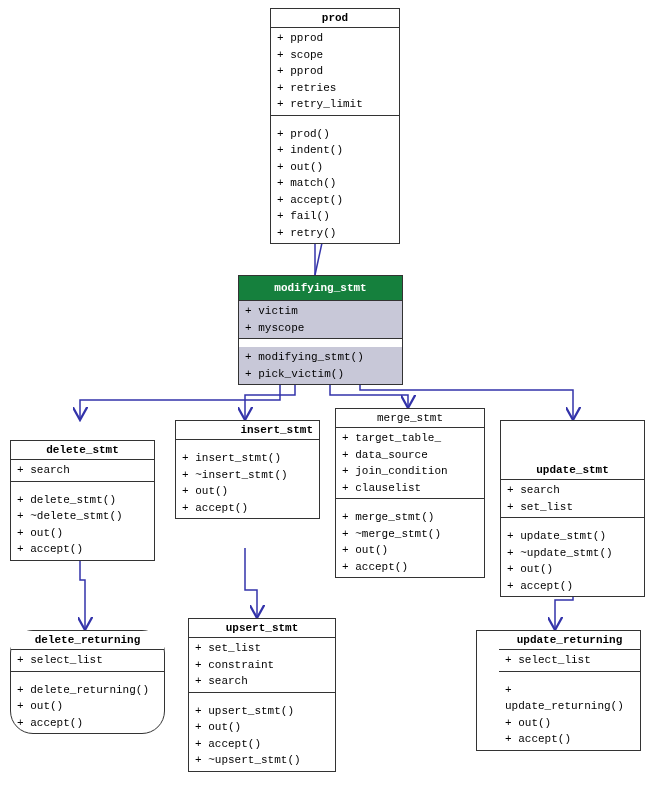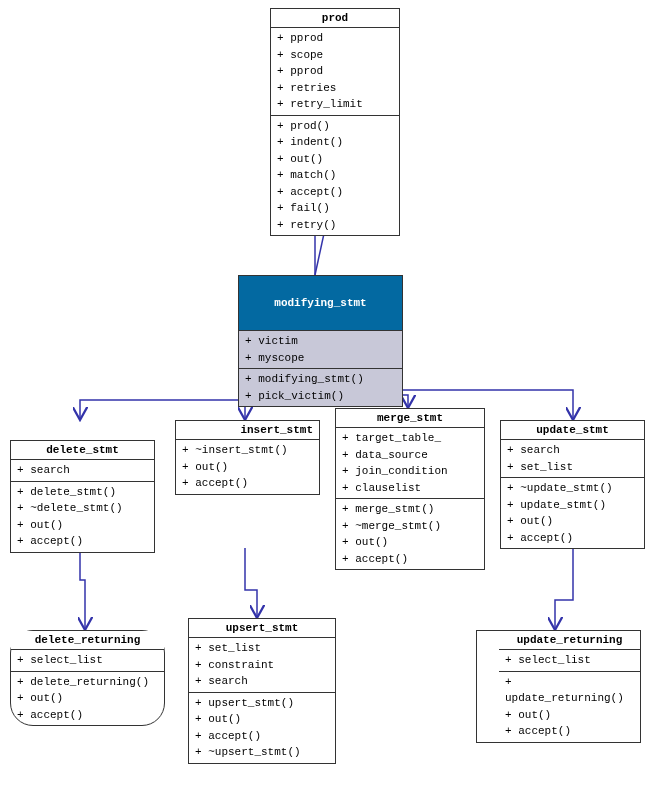--- a/index.html
+++ b/index.html
@@ -31,20 +31,21 @@
       text-align: center;
       font-weight: bold;
     }
     .uml-box-section {
       border-bottom: 1px solid #333;
       padding: 2px 6px;
       line-height: 1.5;
     }
     .uml-box-section:last-child {
       border-bottom: none;
+      margin-top: 8px;
     }
     svg.arrows {
       position: absolute;
       top: 0;
       left: 0;
       width: 655px;
       height: 801px;
       pointer-events: none;
     }
   </style>
@@ -100,21 +101,21 @@
       <div>+ indent()</div>
       <div>+ out()</div>
       <div>+ match()</div>
       <div>+ accept()</div>
       <div>+ fail()</div>
       <div>+ retry()</div>
     </div>
   </div>
 
   <div class="uml-box" style="top:275px; left:238px; width:165px;">
-    <div class="uml-box-header" style="background:#0369a1; color:#fff; font-weight:bold; text-align:center; padding:21px 6px; border-bottom:1px solid #333;">
+    <div class="uml-box-header" style="background:#15803d; color:#fff; font-weight:bold; text-align:center; padding:6px 6px; border-bottom:1px solid #333;">
       modifying_stmt
     </div>
     <div class="uml-box-section" style="background:#c8c8d8;">
       <div>+ victim</div>
       <div>+ myscope</div>
     </div>
     <div class="uml-box-section" style="background:#c8c8d8;">
       <div>+ modifying_stmt()</div>
       <div>+ pick_victim()</div>
     </div>
@@ -133,55 +134,56 @@
       <div>+ out()</div>
       <div>+ accept()</div>
     </div>
   </div>
 
   <div class="uml-box" style="top:420px; left:175px; width:145px;">
     <div class="uml-box-header" style="background:#fff; font-weight:bold; text-align:right; padding:3px 6px; border-bottom:1px solid #333;">
       insert_stmt
     </div>
     <div class="uml-box-section">
+      <div>+ insert_stmt()</div>
       <div>+ ~insert_stmt()</div>
       <div>+ out()</div>
       <div>+ accept()</div>
     </div>
   </div>
 
   <div class="uml-box" style="top:408px; left:335px; width:150px;">
-    <div class="uml-box-header" style="background:#fff; font-weight:bold; text-align:center; padding:3px 6px; border-bottom:1px solid #333;">
+    <div class="uml-box-header" style="background:#fff; font-weight:normal; text-align:center; padding:3px 6px; border-bottom:1px solid #333;">
       merge_stmt
     </div>
     <div class="uml-box-section">
       <div>+ target_table_</div>
       <div>+ data_source</div>
       <div>+ join_condition</div>
       <div>+ clauselist</div>
     </div>
     <div class="uml-box-section">
       <div>+ merge_stmt()</div>
       <div>+ ~merge_stmt()</div>
       <div>+ out()</div>
       <div>+ accept()</div>
     </div>
   </div>
 
   <div class="uml-box" style="top:420px; left:500px; width:145px;">
-    <div class="uml-box-header" style="background:#fff; font-weight:bold; text-align:center; padding:3px 6px; border-bottom:1px solid #333;">
+    <div class="uml-box-header" style="background:#fff; font-weight:bold; text-align:center; padding:3px 6px; border-bottom:1px solid #333;margin-top:40px;">
       update_stmt
     </div>
     <div class="uml-box-section">
       <div>+ search</div>
       <div>+ set_list</div>
     </div>
     <div class="uml-box-section">
+      <div>+ update_stmt()</div>
       <div>+ ~update_stmt()</div>
-      <div>+ update_stmt()</div>
       <div>+ out()</div>
       <div>+ accept()</div>
     </div>
   </div>
 
   <div class="uml-box" style="top:630px; left:10px; width:155px;border-radius:23px;">
     <div class="uml-box-header" style="background:#fff; font-weight:bold; text-align:center; padding:3px 6px; border-bottom:1px solid #333;">
       delete_returning
     </div>
     <div class="uml-box-section">

